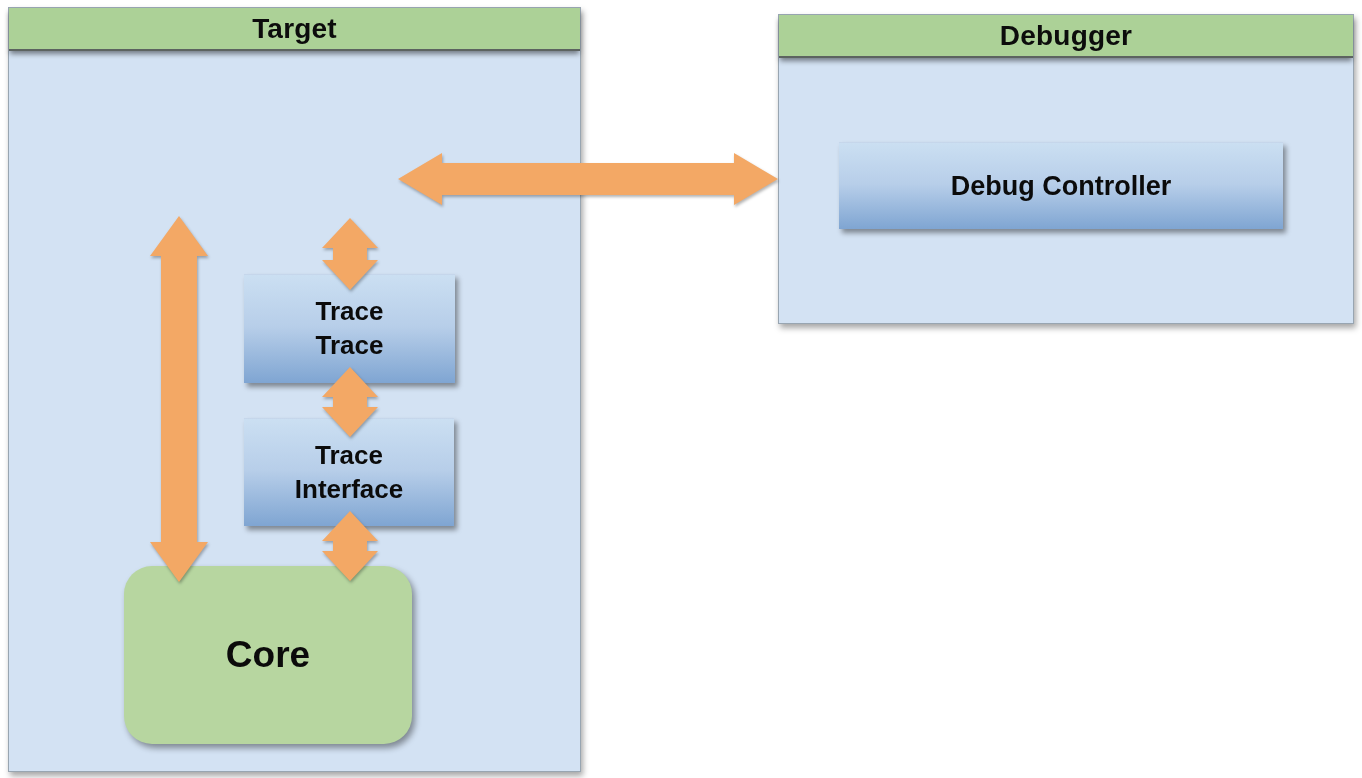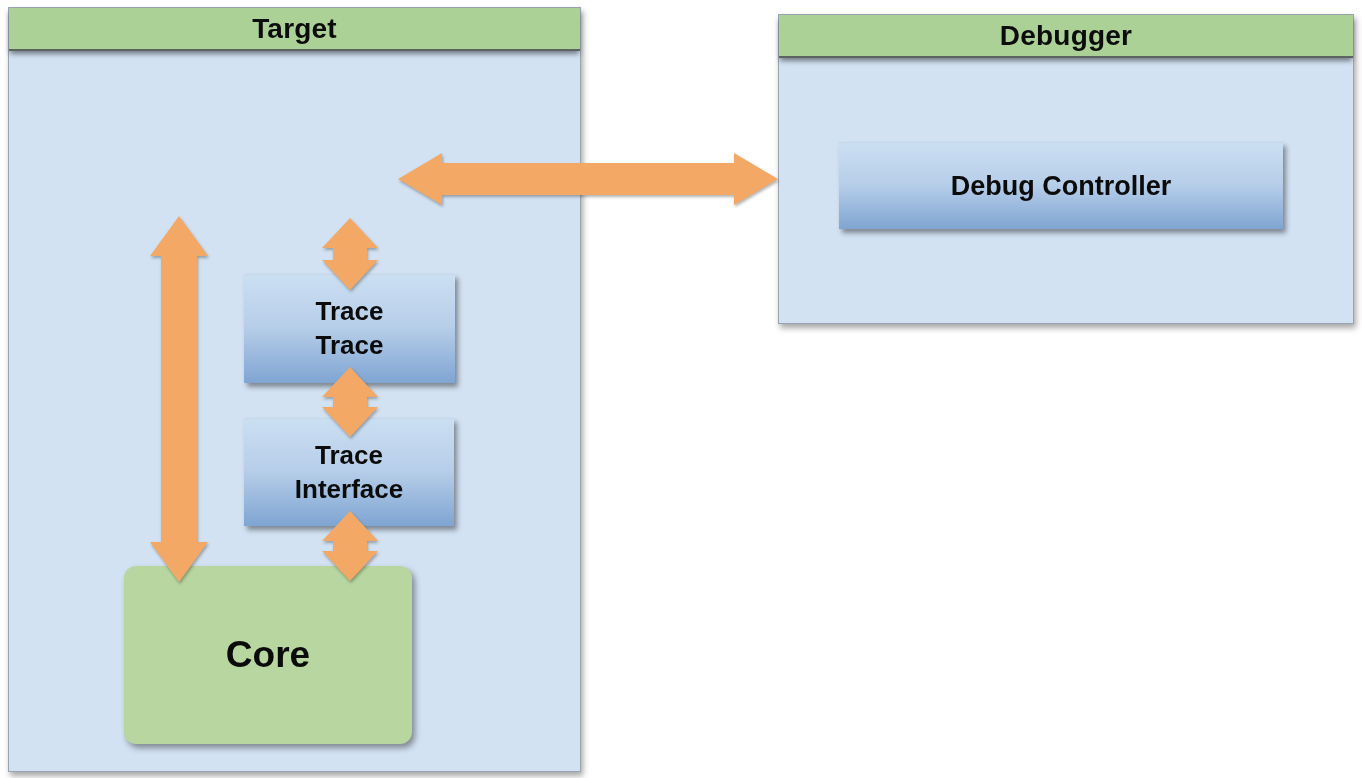--- a/index.html
+++ b/index.html
@@ -65,21 +65,21 @@
     border-top: 1px solid rgba(255,255,255,0.55);
     box-shadow: 3px 4px 5px rgba(0,0,0,0.4);
   }
   .node-debug-interface  { left: 136px; top: 100px; width: 266px; height: 132px; font-size: 27px; }
   .node-trace-memory     { left: 244px; top: 274px; width: 211px; height: 108px; font-size: 26px; line-height: 1.3; }
   .node-trace-controller { left: 244px; top: 418px; width: 210px; height: 107px; font-size: 26px; line-height: 1.3; }
   .node-debug-controller { left: 839px; top: 142px; width: 444px; height: 86px;  font-size: 27px; }
   .node-core {
     left: 124px; top: 566px; width: 288px; height: 178px;
     background: var(--c-core-green, #b7d6a0);
-    border-radius: 12px;
+    border-radius: 28px;
     box-shadow: 3px 4px 6px rgba(0,0,0,0.4);
     font-size: 37px;
   }
 
   
   .arrows {
     position: absolute;
     left: 0; top: 0;
     width: 1362px; height: 778px;
     pointer-events: none;

